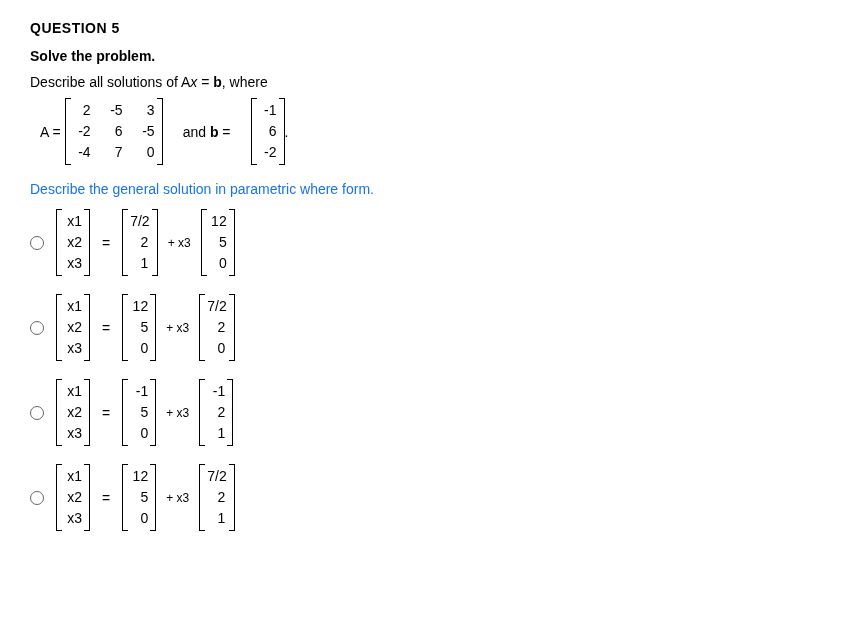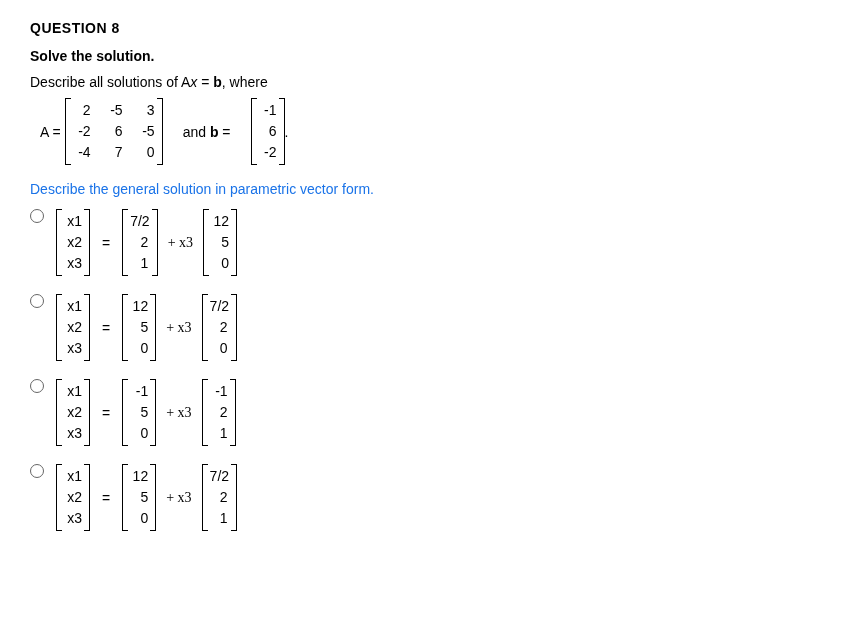--- a/index.html
+++ b/index.html
@@ -71,51 +71,51 @@
       align-items: center;
       margin-bottom: 16px;
       margin-left: 10px;
     }
     
     .options-container {
       margin-top: 10px;
     }
     .option-row {
       display: flex;
+      align-items: center;
       margin-bottom: 18px;
     }
     .radio-btn {
       width: 14px;
       height: 14px;
       border-radius: 50%;
       border: 1.5px solid #666;
       margin-right: 12px;
       flex-shrink: 0;
     }
     .vector-expr {
       display: flex;
       align-items: center;
       gap: 6px;
     }
     .plus-x3 {
-      font-size: 14px;
+      font-size: 12px;
       margin: 12px 4px;
-      font-family: Liberation Serif, serif;
     }
     .general-solution-text {
       color: #1a73e8;
       margin-bottom: 12px;
     }
   </style>
 </head>
 <body>
 
-<div class="question-title">QUESTION 8</div>
-
-<div class="solve-label">Solve the solution.</div>
+<div class="question-title">QUESTION 5</div>
+
+<div class="solve-label">Solve the problem.</div>
 
 <div class="description-text">Describe all solutions of A<span style="font-style:italic;">x</span> = <span class="bold-b">b</span>, where</div>
 
 <div class="ab-container">
 
   <span style="margin-right:4px;">A =</span>
 
   <div class="matrix">
     <div class="matrix-bracket-left"></div>
     <div class="matrix-row">
@@ -147,21 +147,21 @@
       <span class="matrix-cell">6</span>
     </div>
     <div class="matrix-row">
       <span class="matrix-cell">-2</span>
     </div>
     <div class="matrix-bracket-right"></div>
   </div>
   <span>.</span>
 </div>
 
-<div class="general-solution-text">Describe the general solution in parametric vector form.</div>
+<div class="general-solution-text">Describe the general solution in parametric where form.</div>
 
 <div class="options-container">
 
   <div class="option-row">
     <div class="radio-btn"></div>
     <div class="vector-expr">
 
       <div class="matrix">
         <div class="matrix-bracket-left"></div>
         <div class="matrix-row">

